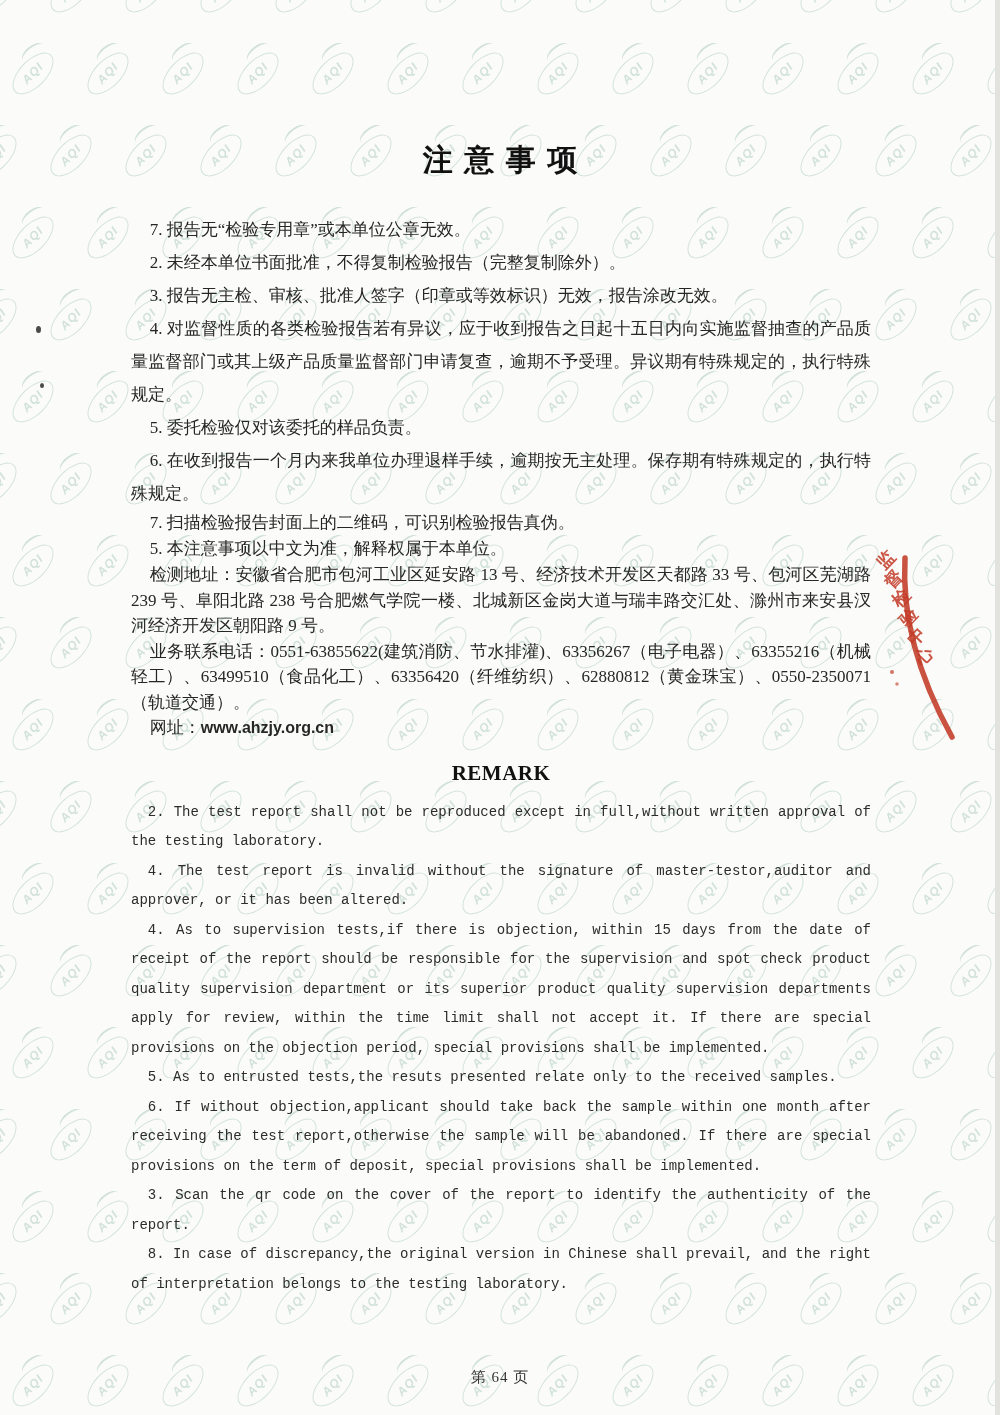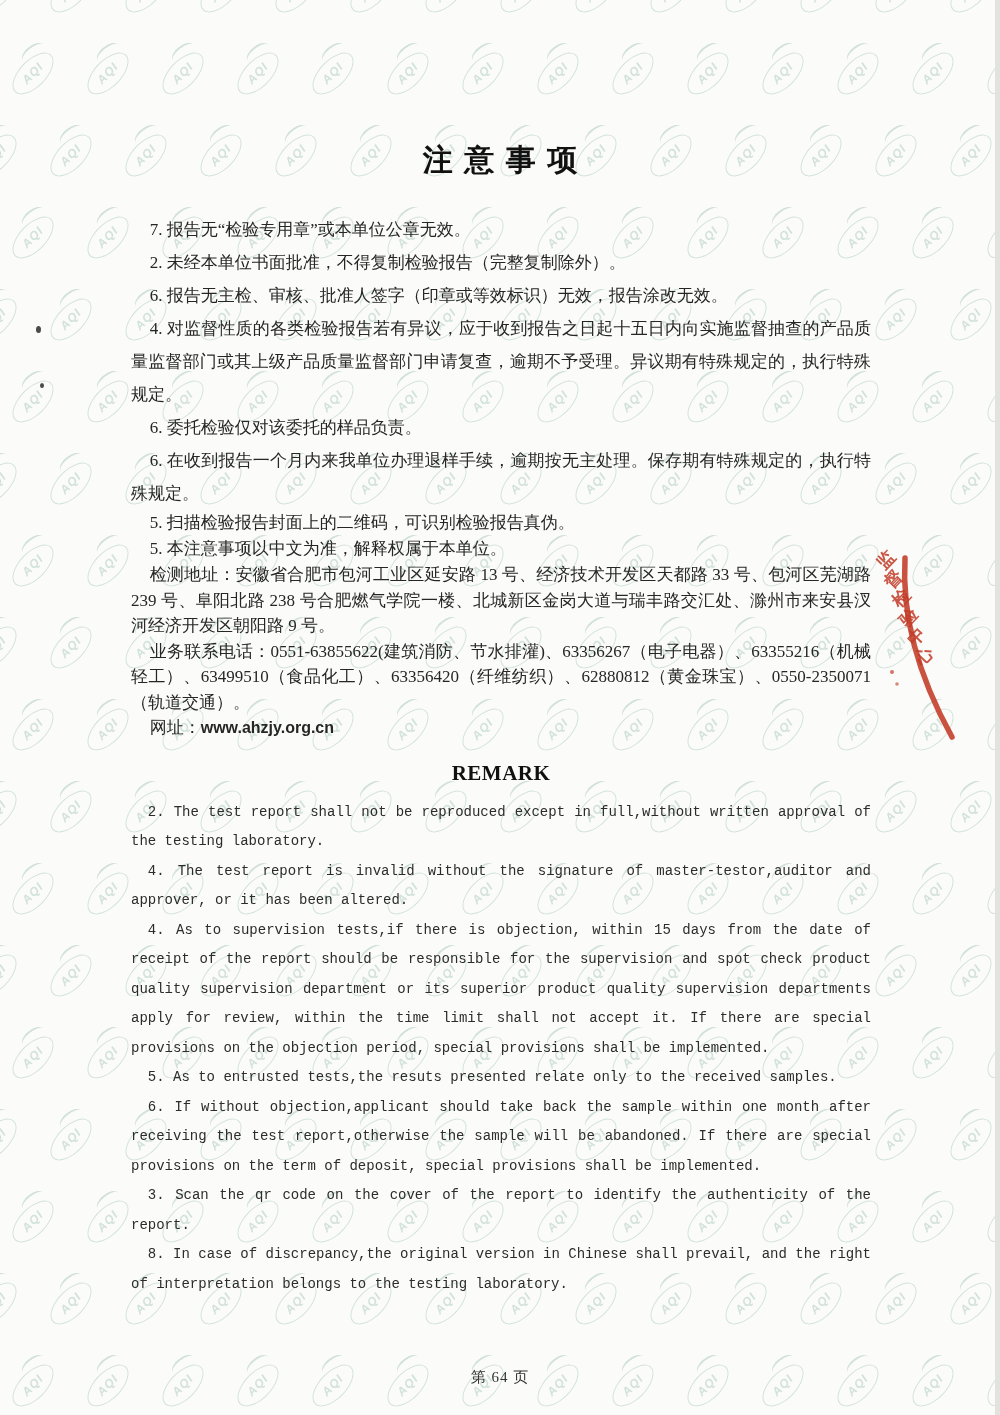--- a/index.html
+++ b/index.html
@@ -814,25 +814,25 @@
 
   <div class="speck" style="left:36px;top:326px;width:5px;height:7px;"></div>
   <div class="speck" style="left:40px;top:383px;width:4px;height:5px;"></div>
   <div class="edge-shade"></div>
 
   <div class="doc">
     <h1 class="doc-title">注 意 事 项</h1>
 
     <p class="cn-item">7. 报告无“检验专用章”或本单位公章无效。</p>
     <p class="cn-item">2. 未经本单位书面批准，不得复制检验报告（完整复制除外）。</p>
-    <p class="cn-item">6. 报告无主检、审核、批准人签字（印章或等效标识）无效，报告涂改无效。</p>
+    <p class="cn-item">3. 报告无主检、审核、批准人签字（印章或等效标识）无效，报告涂改无效。</p>
     <p class="cn-item">4. 对监督性质的各类检验报告若有异议，应于收到报告之日起十五日内向实施监督抽查的产品质量监督部门或其上级产品质量监督部门申请复查，逾期不予受理。异议期有特殊规定的，执行特殊规定。</p>
-    <p class="cn-item">6. 委托检验仅对该委托的样品负责。</p>
+    <p class="cn-item">5. 委托检验仅对该委托的样品负责。</p>
     <p class="cn-item">6. 在收到报告一个月内来我单位办理退样手续，逾期按无主处理。保存期有特殊规定的，执行特殊规定。</p>
-    <p class="cn-item tight">5. 扫描检验报告封面上的二维码，可识别检验报告真伪。</p>
+    <p class="cn-item tight">7. 扫描检验报告封面上的二维码，可识别检验报告真伪。</p>
     <p class="cn-item tight">5. 本注意事项以中文为准，解释权属于本单位。</p>
 
     <p class="cn-dense">检测地址：安徽省合肥市包河工业区延安路 13 号、经济技术开发区天都路 33 号、包河区芜湖路 239 号、阜阳北路 238 号合肥燃气学院一楼、北城新区金岗大道与瑞丰路交汇处、滁州市来安县汊河经济开发区朝阳路 9 号。</p>
     <p class="cn-dense">业务联系电话：0551-63855622(建筑消防、节水排灌)、63356267（电子电器）、63355216（机械轻工）、63499510（食品化工）、63356420（纤维纺织）、62880812（黄金珠宝）、0550-2350071（轨道交通）。</p>
     <p class="cn-dense"><span>网址：</span><span class="url">www.ahzjy.org.cn</span></p>
 
     <h2 class="remark-title">REMARK</h2>
 
     <p class="en-item">2. The test report shall not be reproduced except in full,without written approval of the testing laboratory.</p>
     <p class="en-item">4. The test report is invalid without the signature of master-testor,auditor and approver, or it has been altered.</p>

